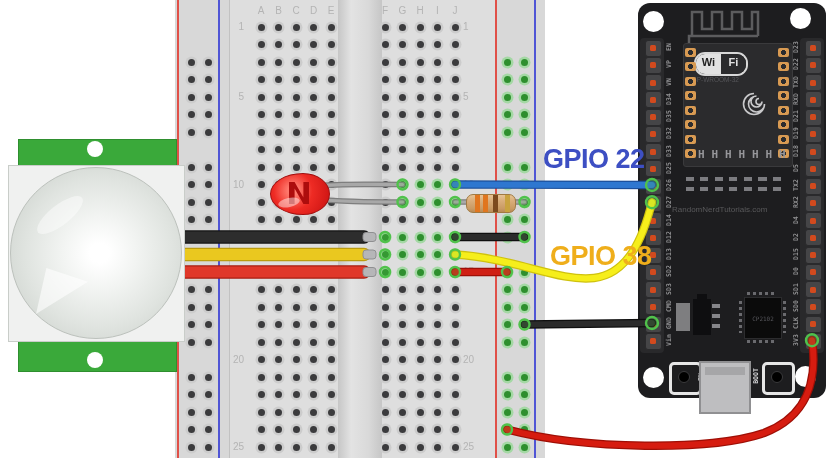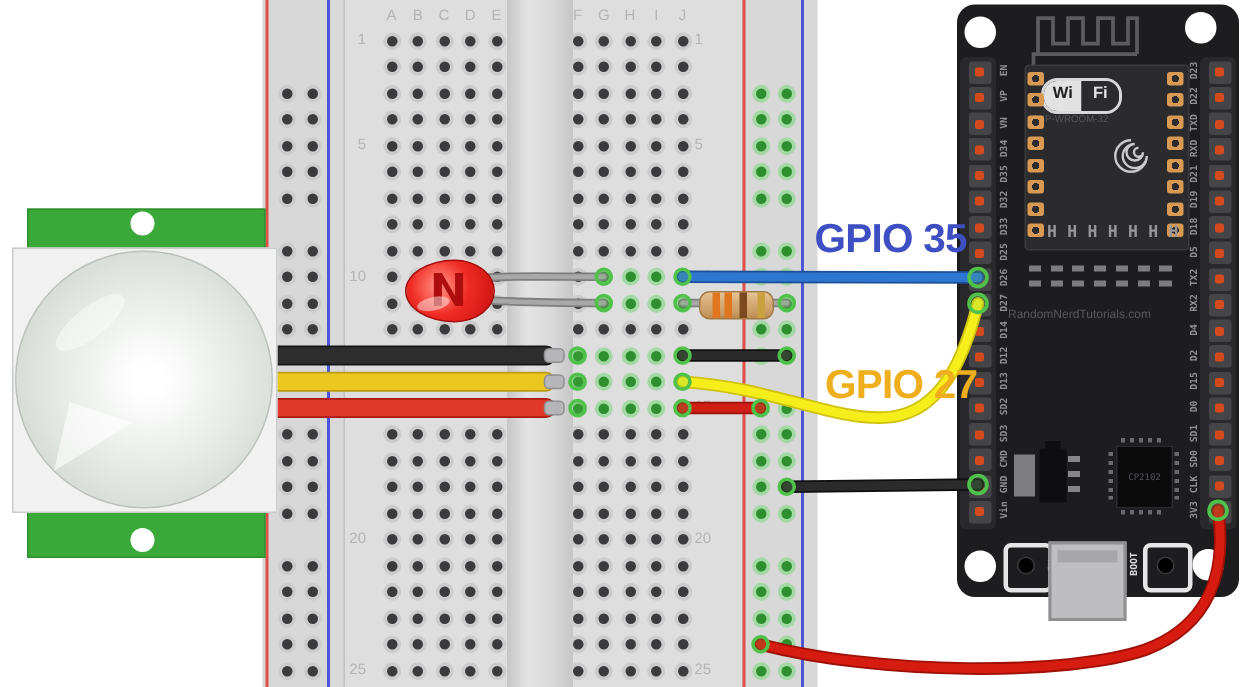--- a/index.html
+++ b/index.html
@@ -728,15 +728,15 @@
     </svg>
 
   <div id="led-body" class="abs"></div>
   <div id="resistor-body" class="abs">
       <span class="band" style="left: 8px; background: rgb(224, 118, 31);"></span>
       <span class="band" style="left: 16px; background: rgb(224, 118, 31);"></span>
       <span class="band" style="left: 26px; background: rgb(124, 74, 30);"></span>
       <span class="band" style="left: 38px; background: rgb(201, 162, 63);"></span>
     </div>
 
-  <div id="gpio26" class="abs gpio-label" style="color: rgb(61, 79, 195);">GPIO 35</div>
-  <div id="gpio27" class="abs gpio-label" style="color: rgb(239, 174, 27);">GPIO 27</div>
+  <div id="gpio26" class="abs gpio-label" style="color: rgb(61, 79, 195);">GPIO 22</div>
+  <div id="gpio27" class="abs gpio-label" style="color: rgb(239, 174, 27);">GPIO 38</div>
 </div>
 
 </body></html>

